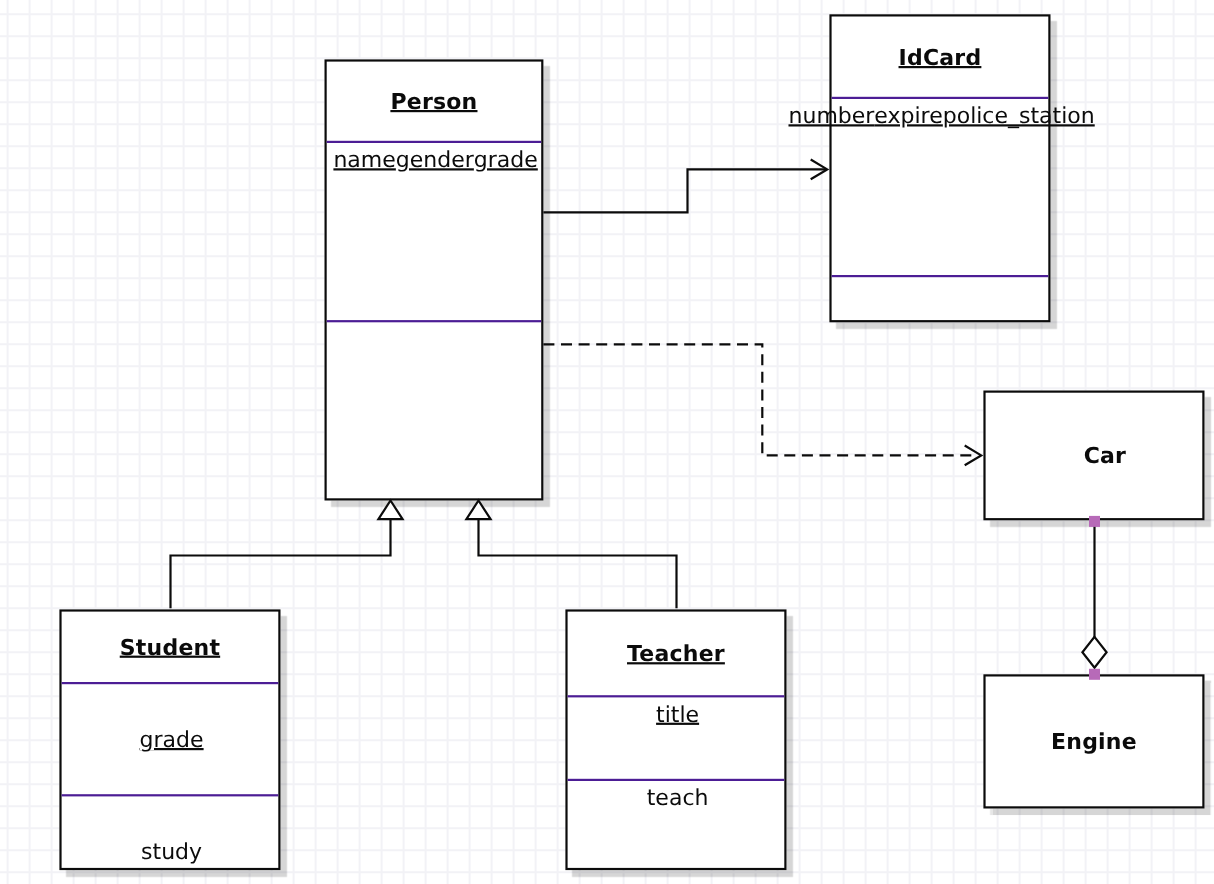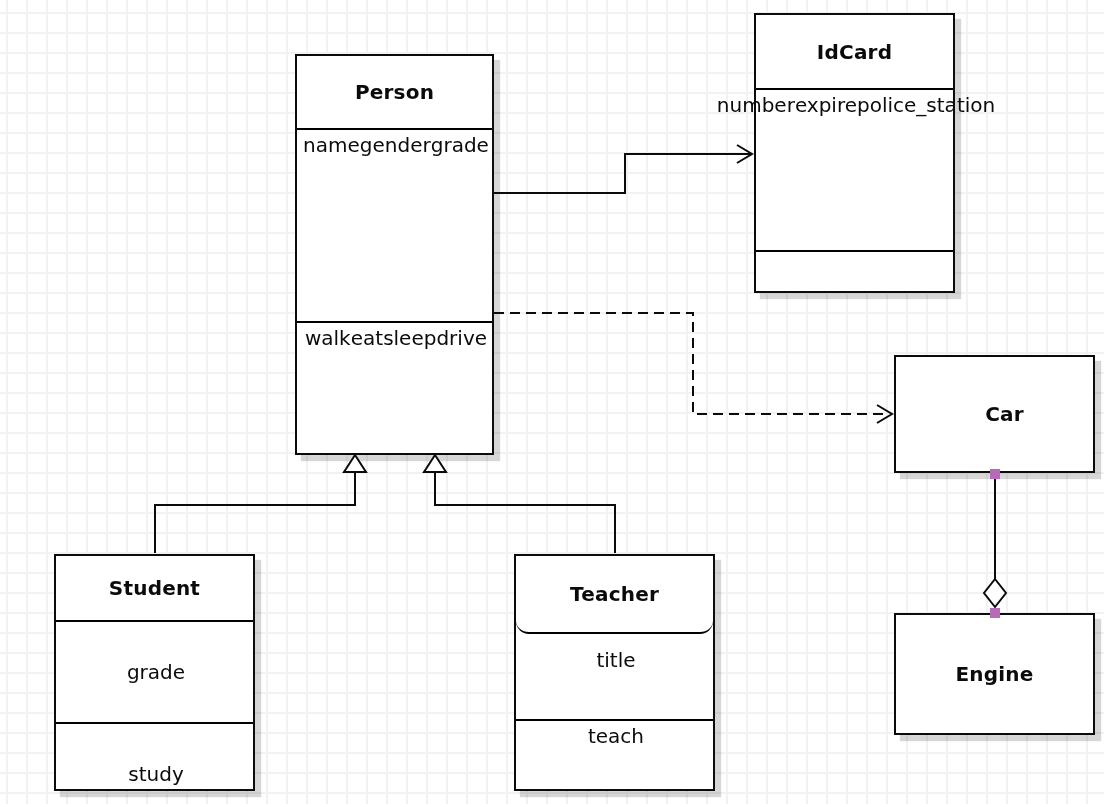--- a/index.html
+++ b/index.html
@@ -40,26 +40,26 @@
 
   .uml-section {
     display: flex;
     flex-direction: row;
     justify-content: center;
     font-size: 20px;
     padding-left: 3px;
   }
   .uml-line { line-height: 30px; white-space: nowrap; }
 
-  .sec-divider { border-bottom: 2px solid #000000; }
+  .sec-divider { border-bottom: 2px solid #4c1d95; text-decoration: underline; }
 
   
   .c-person  { left:295px; top:54px;  width:199px; height:401px; }
   .c-person  .uml-title { height:74px; }
-  .c-person  .s-attrs   { height:193px; }
+  .c-person  .s-attrs   { height:163px; }
   .c-person  .s-methods { flex:1; }
 
   
   .c-idcard  { left:754px; top:13px;  width:201px; height:280px; }
   .c-idcard  .uml-title { height:75px; }
   .c-idcard  .s-attrs   { height:162px; }
   .c-idcard  .s-methods { flex:1; }
 
   
   .c-car     { left:894px; top:355px; width:201px; height:118px;padding-left:20px; }
@@ -70,48 +70,42 @@
   .c-engine  .uml-title { flex:1;border-radius:24px; }
 
   
   .c-student { left:54px;  top:554px; width:201px; height:237px;gap:35px; }
   .c-student .uml-title { height:78px; }
   .c-student .s-attrs   { height:80px; }
   .c-student .s-methods { flex:1; }
 
   
   .c-teacher { left:514px; top:554px; width:201px; height:237px; }
-  .c-teacher .uml-title { height:78px;border-radius:13px; }
-  .c-teacher .s-attrs   { height:76px;margin-top:11px; }
+  .c-teacher .uml-title { height:78px; }
+  .c-teacher .s-attrs   { height:76px; }
   .c-teacher .s-methods { flex:1; }
 
   svg.wires {
     position: absolute;
     left: 0; top: 0;
     pointer-events: none;
   }
   svg.wires g { pointer-events: stroke; }
 </style>
 </head>
 <body>
 
 <div class="canvas">
 
   <div class="uml-class c-person">
     <div class="uml-title sec-divider">Person</div>
     <div class="uml-section s-attrs sec-divider">
       <div class="uml-line">name</div>
       <div class="uml-line">gender</div>
       <div class="uml-line">grade</div>
-    </div>
-    <div class="uml-section s-methods">
-      <div class="uml-line">walk</div>
-      <div class="uml-line">eat</div>
-      <div class="uml-line">sleep</div>
-      <div class="uml-line">drive</div>
     </div>
   </div>
 
   <div class="uml-class c-idcard">
     <div class="uml-title sec-divider">IdCard</div>
     <div class="uml-section s-attrs sec-divider">
       <div class="uml-line">number</div>
       <div class="uml-line">expire</div>
       <div class="uml-line">police_station</div>
     </div>

